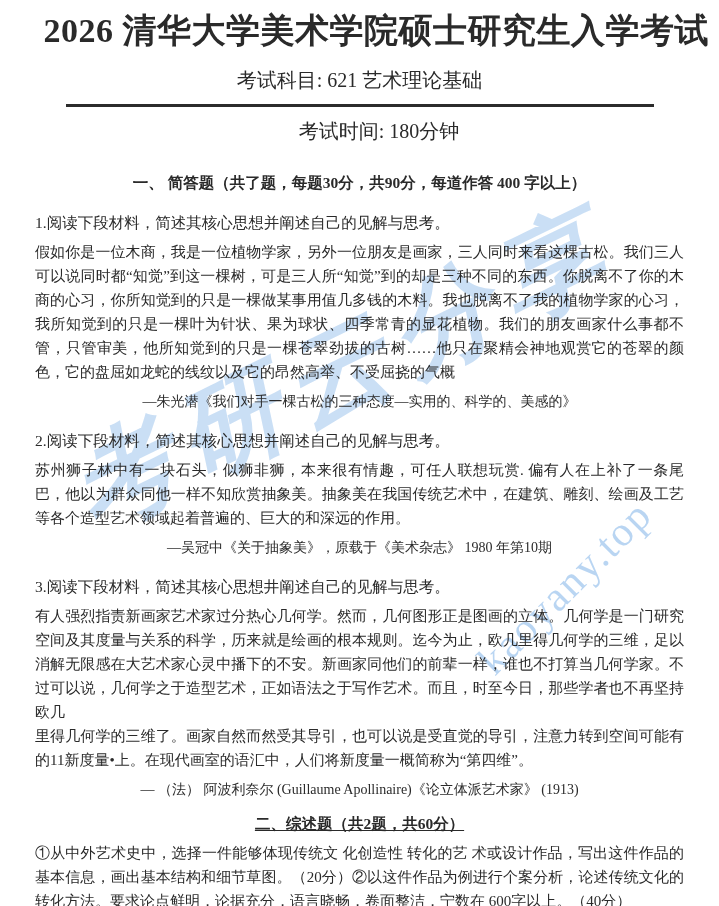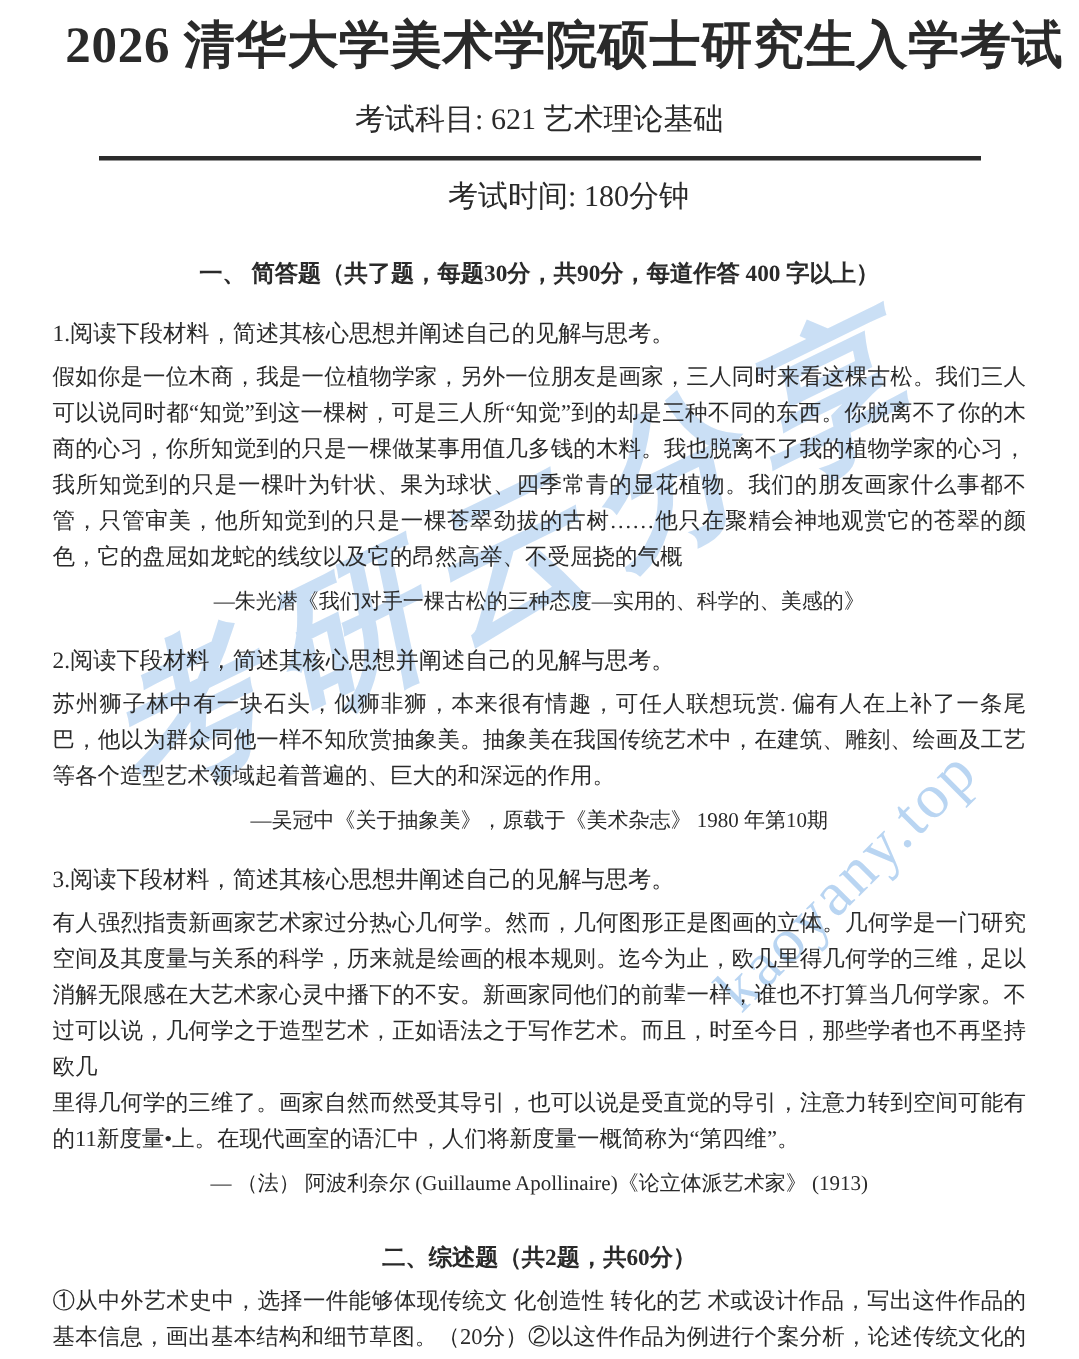--- a/index.html
+++ b/index.html
@@ -85,21 +85,22 @@
     padding: 0 35px;
   }
   .sec-heading {
     margin: 27px 0 0;
     font-size: 15.5px;
     line-height: 22px;
     font-weight: bold;
     text-align: center;
   }
   .sec-heading.sec2 {
-    margin-top: 28px;
+    margin-top: 13px;
+    text-decoration: underline;
   }
   .prompt {
     margin: 18px 0 0;
     font-size: 15.5px;
     line-height: 22px;
     font-weight: normal;
   }
   .material {
     margin: 6px 0 0;
     font-size: 15px;

